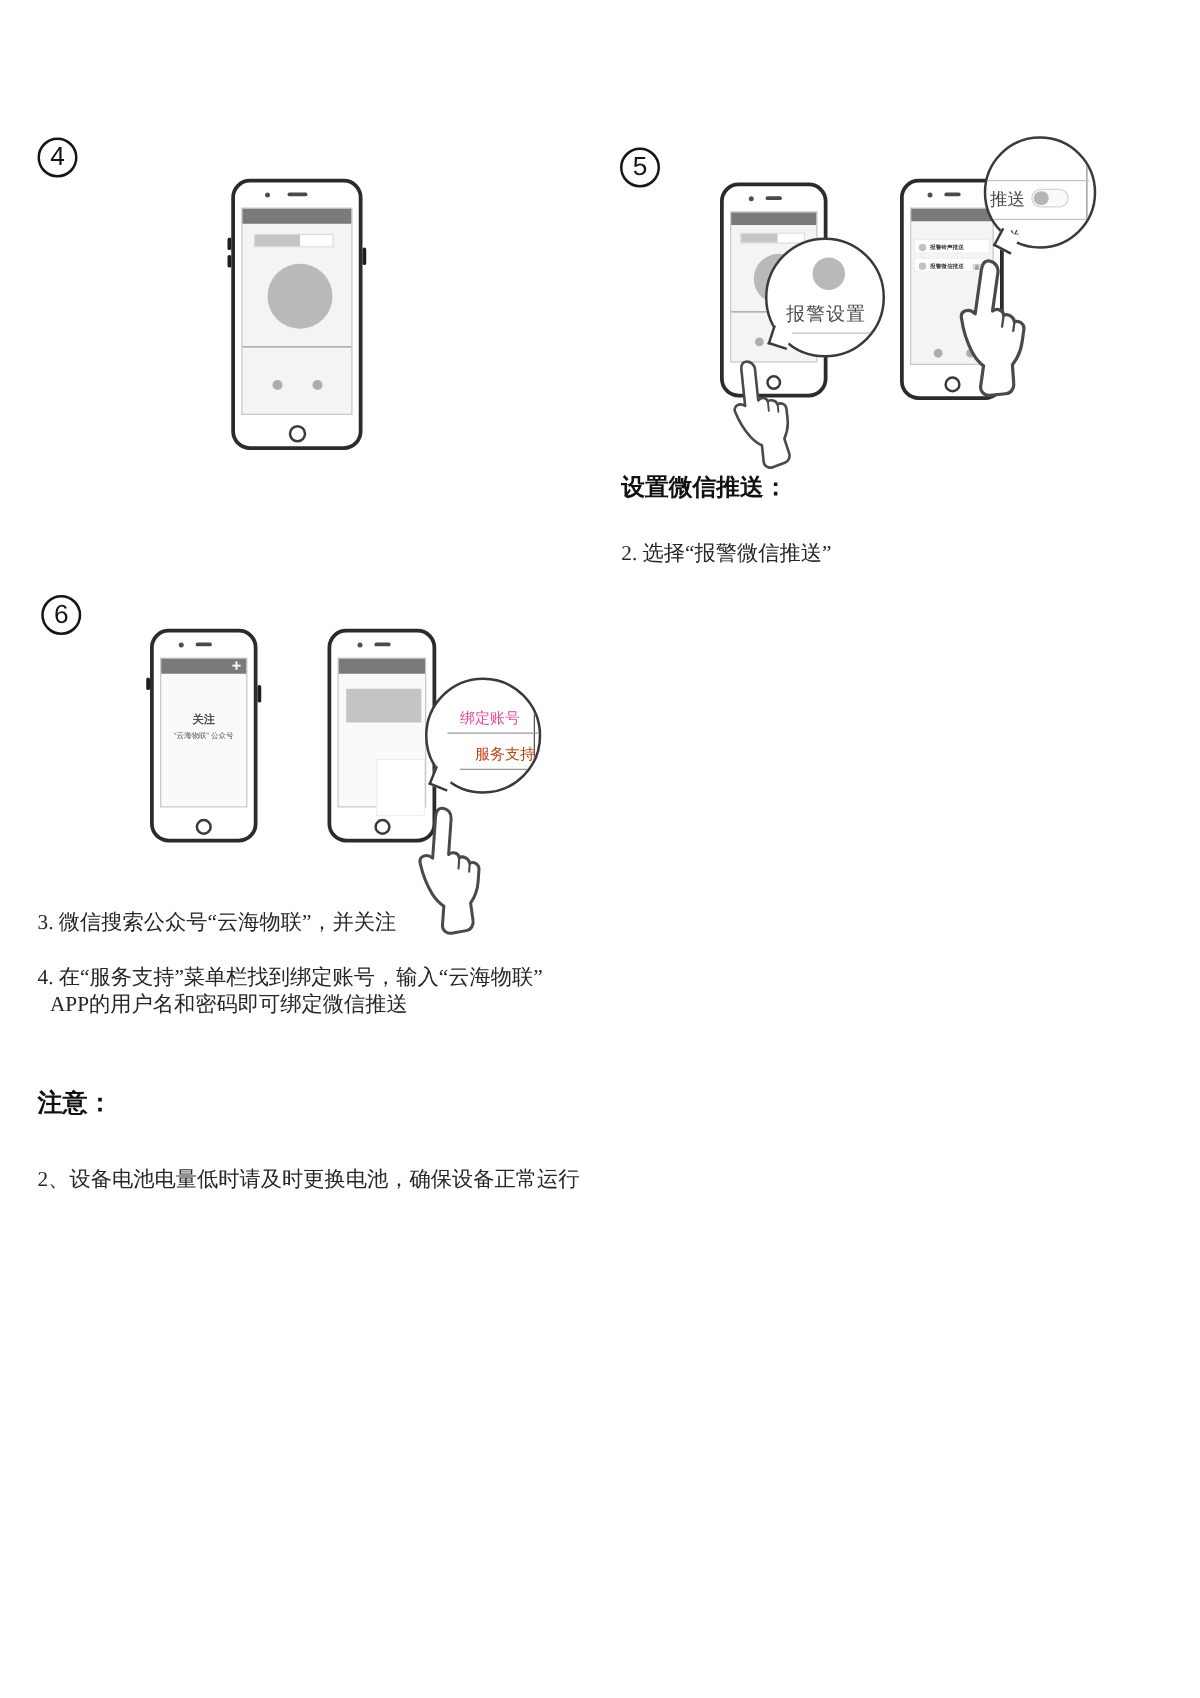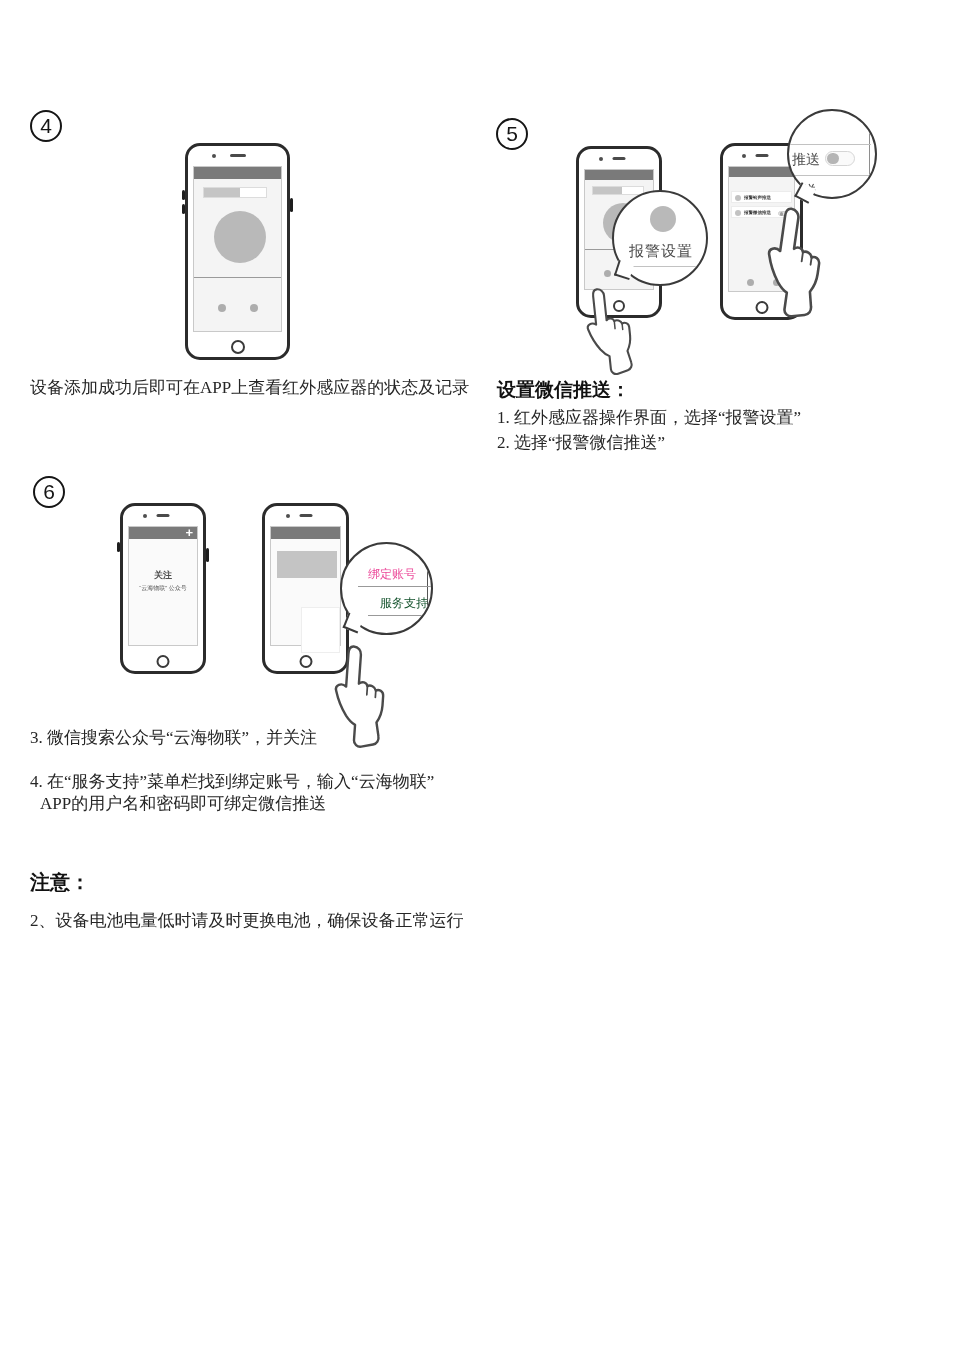--- a/index.html
+++ b/index.html
@@ -71,21 +71,20 @@
         <div class="pfill" style="width:36px;"></div>
       </div>
       <div class="bigdot" style="left:20px; top:44px; width:52px; height:52px;"></div>
       <div class="divider" style="top:110px;"></div>
       <div class="mdot" style="left:24px; top:137px; width:8px; height:8px;"></div>
       <div class="mdot" style="left:56px; top:137px; width:8px; height:8px;"></div>
     </div>
     <div class="home"></div>
   </div>
 
-  <div class="serif" style="left:30px; top:376px;">设备添加成功后即可在APP上查看红外感应器的状态及记录</div>
 
   <div class="stepnum" style="left:496px; top:118px;">5</div>
 
   <div class="phone" style="left:576px; top:146px; width:86px; height:172px;">
     <div class="camera" style="margin-left:-20px;"></div>
     <div class="speaker" style="width:13px;"></div>
     <div class="screen">
       <div class="hdr" style="height:10px;"></div>
       <div class="pbar" style="top:16px; left:7px; width:52px; height:9px;">
         <div class="pfill" style="width:29px;"></div>
@@ -147,21 +146,20 @@
       <div class="bubble-label" style="left:3px; top:40px; font-size:14px;">推送</div>
       <div class="btoggle" style="left:36px; top:40px;">
           <div class="knob"></div>
         </div>
       <div class="bubble-label" style="left:0px; top:71px; font-size:14px;">推送</div>
     </div>
     <div class="tail" style="left:10px; top:76px; transform:rotate(28deg);"></div>
   </div>
 
   <div class="head-bold" style="left:497px; top:377px;">设置微信推送：</div>
-  <div class="serif" style="left:497px; top:406px;">1. 红外感应器操作界面，选择“报警设置”</div>
   <div class="serif" style="left:497px; top:431px;">2. 选择“报警微信推送”</div>
 
   <div class="stepnum" style="left:33px; top:476px;">6</div>
 
   <div class="phone" style="left:120px; top:503px; width:86px; height:171px;">
     <div class="camera" style="margin-left:-20px;"></div>
     <div class="speaker" style="width:13px;"></div>
     <div class="sbtn l1" style="top:36px;"></div>
     <div class="sbtn r1" style="top:42px;"></div>
     <div class="screen" style="background:#fafafa;">
@@ -190,26 +188,26 @@
   <svg class="hand" style="left:328px; top:644px; width:58px; height:106px; transform:rotate(4deg);" viewBox="0 0 60 110">
     <path d="M23 3 C19 3 18 7 18 11 L18 45 C13 41 6 44 8 50 C10 57 15 68 20 75 C23 79 26 82 30 84 L30 100 C30 104 34 107 38 106 L50 103 C54 102 56 98 55 94 L52 80 C55 75 57 69 57 62 L57 52 C57 47 52 45 49 47 C48 43 43 41 40 43 C39 39 34 38 31 41 L31 11 C31 7 28 3 23 3 Z" fill="#ffffff" stroke="#4a4a4a" stroke-width="2.5" stroke-linejoin="round"></path>
     <path d="M40 43 L40 52 M49 47 L49 54" stroke="#4a4a4a" stroke-width="1.8" fill="none" stroke-linecap="round"></path>
   </svg>
 
   <div class="bubble-wrap" style="left:340px; top:542px; width:93px; height:93px;">
     <div class="bubble-circle">
       <div class="vline" style="left:85px; border-left-color:#555;"></div>
       <div class="bubble-label" style="left:26px; top:22px; font-size:12px; color:#ec4899;">绑定账号</div>
       <div class="hairline" style="left:16px; right:0; top:42px; border-top-color:#999;"></div>
-      <div class="bubble-label" style="left:38px; top:51px; font-size:12px; color:#14532d;">服务支持</div>
+      <div class="bubble-label" style="left:38px; top:51px; font-size:12px; color:#c2410c;">服务支持</div>
       <div class="hairline" style="left:26px; right:0; top:71px; border-top-color:#999;"></div>
     </div>
     <div class="tail" style="left:5px; top:73px; transform:rotate(22deg);"></div>
   </div>
 
   <div class="serif" style="left:30px; top:726px;">3. 微信搜索公众号“云海物联”，并关注</div>
   <div class="serif" style="left:30px; top:770px;">4. 在“服务支持”菜单栏找到绑定账号，输入“云海物联”</div>
   <div class="serif" style="left:40px; top:792px;">APP的用户名和密码即可绑定微信推送</div>
 
   <div class="head-bold" style="left:30px; top:869px; font-size:20px;">注意：</div>
-  <div class="serif" style="left:30px; top:909px;">2、设备电池电量低时请及时更换电池，确保设备正常运行</div>
+  <div class="serif" style="left:30px; top:932px;">2、设备电池电量低时请及时更换电池，确保设备正常运行</div>
 
 </div>
 
 </body></html>

